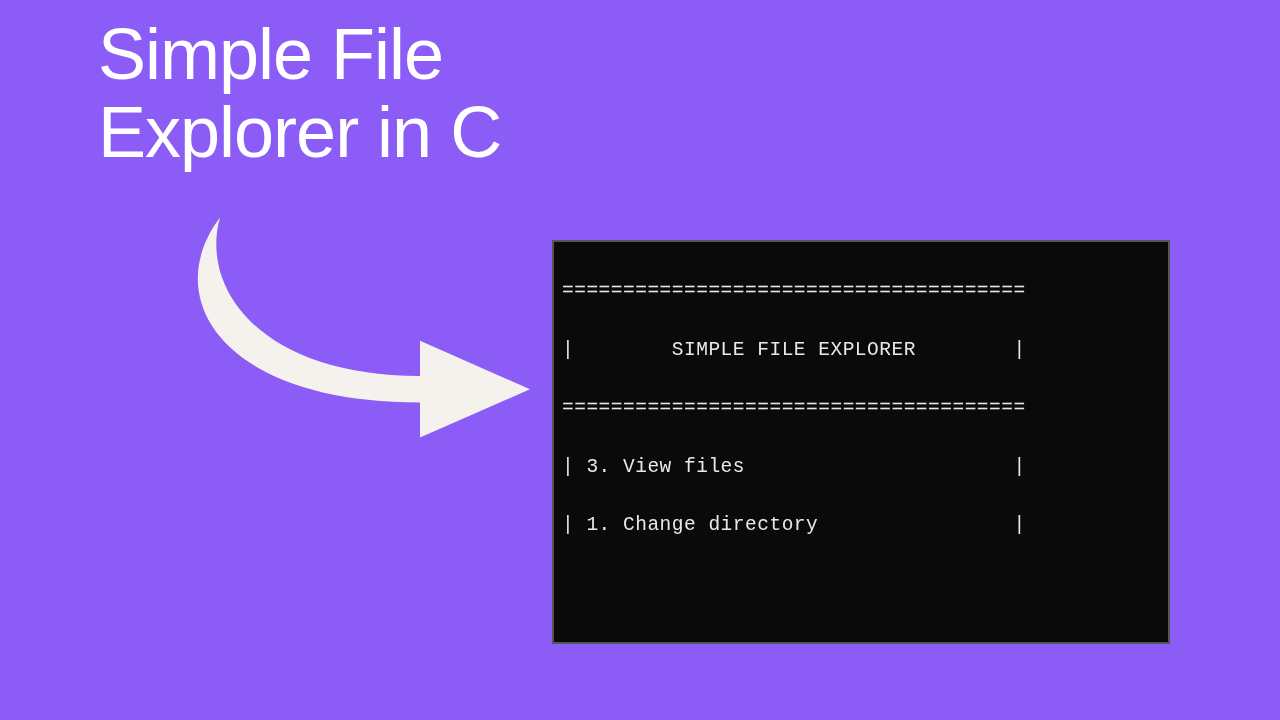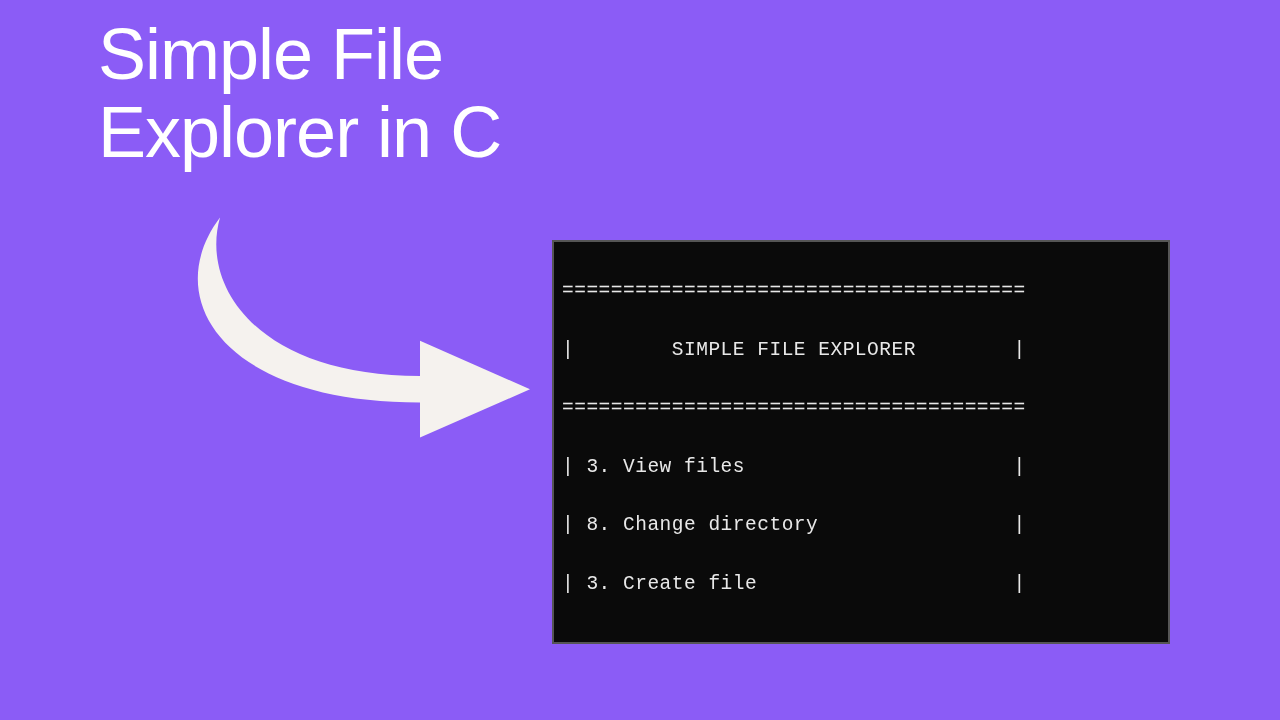--- a/index.html
+++ b/index.html
@@ -70,21 +70,20 @@
            L 230 270
            L 230 230
            C 30 230, -30 110, 30 20 Z" fill="#f5f2ee" transform="scale(1 0.88)"></path>
 </svg>
 
 <div class="terminal">
 <span class="termline">======================================</span>
 <span class="termline">|        SIMPLE FILE EXPLORER        |</span>
 <span class="termline">======================================</span>
 <span class="termline">| 3. View files                      |</span>
-<span class="termline">| 8. Change directory                |</span>
-<span class="termline">| 3. Create file                     |</span>
+<span class="termline">| 1. Change directory                |</span>
 
 
 
 <span class="termline"></span>
 
 
 </div>
 
 </body></html>

